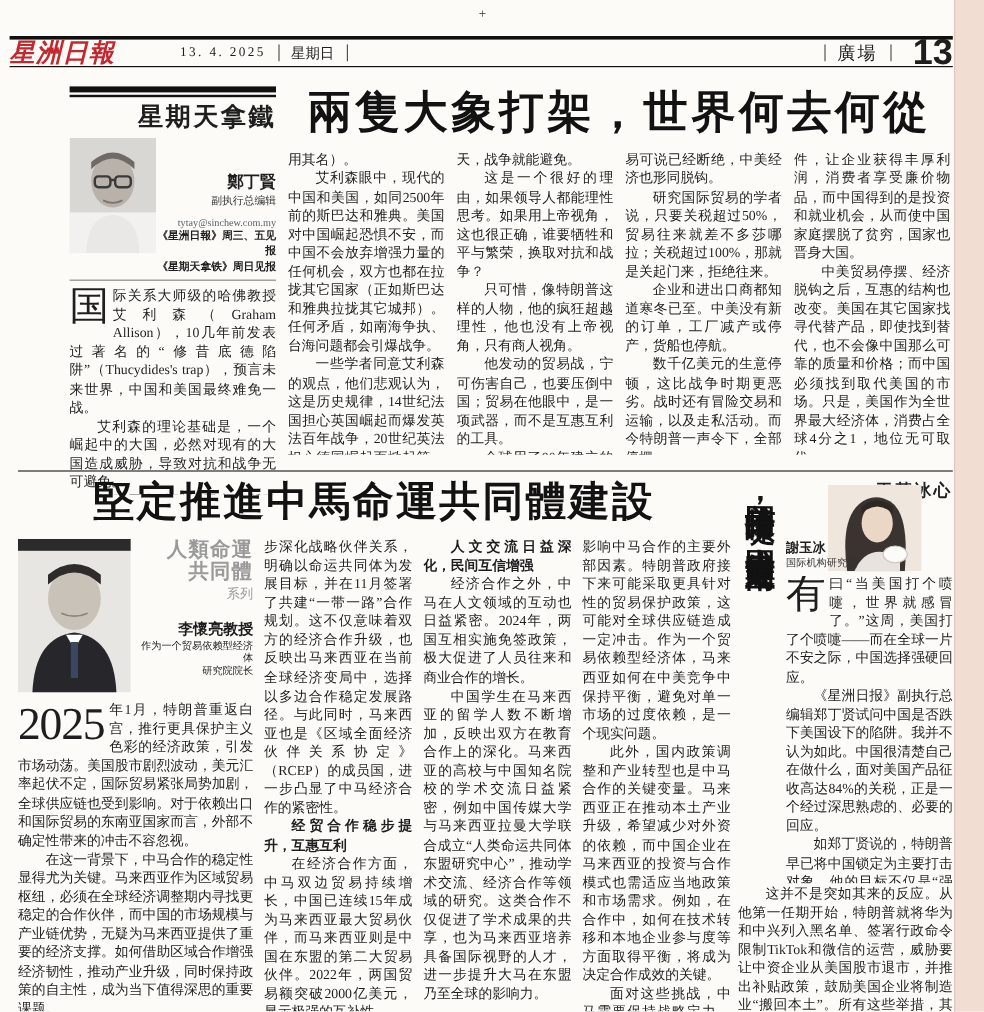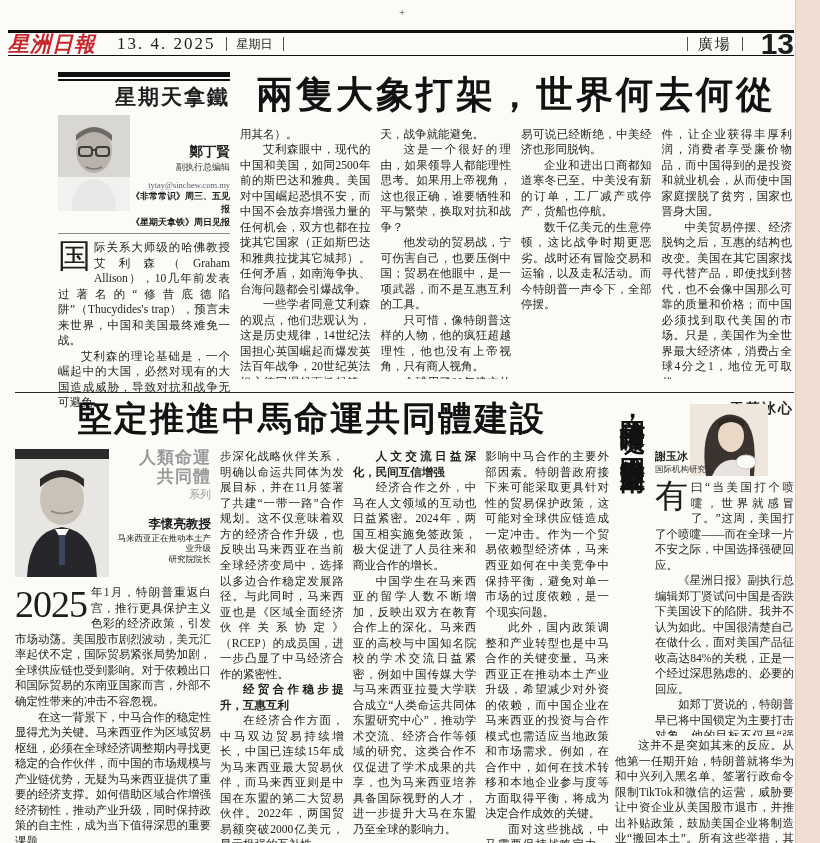--- a/index.html
+++ b/index.html
@@ -10,21 +10,21 @@
     color:#1e1e1e;
   }
   .edge-strip{position:absolute;top:0;right:0;width:24px;height:843px;background:#f1ddd2;border-left:1px solid #e0c9bc;}
   .reg-mark{position:absolute;top:6px;left:399px;font-size:11px;color:#333;}
 
   
   .masthead-bar{position:absolute;top:30px;left:8px;width:786px;}
   .rule-thick{border-top:3px solid #101010;}
   .header-row{display:flex;align-items:center;height:20px;margin-top:1px;}
   .masthead{color:#c4272e;font-size:21px;font-weight:bold;letter-spacing:1px;font-style:italic;}
-  .hdr-date{font-size:17px;margin-left:21px;letter-spacing:2px;}
+  .hdr-date{font-size:11px;margin-left:54px;letter-spacing:2px;}
   .hdr-sep{width:1px;height:14px;background:#555;margin:0 10px;}
   .hdr-weekday{font-size:12px;}
   .hdr-right{margin-left:auto;display:flex;align-items:center;}
   .hdr-section{font-size:15px;letter-spacing:2px;}
   .hdr-page{font-size:30px;font-weight:bold;font-family:"Liberation Sans",sans-serif;margin-left:8px;}
   .rule-thin{border-top:1.5px solid #101010;margin-top:1px;}
 
   
   .bt{font-size:11.5px;line-height:1.35;text-align:justify;}
   .bt p{margin:0;text-indent:2em;}
@@ -123,21 +123,21 @@
         <path d="M18 26 Q36 8 54 26 L54 20 Q36 4 18 20 Z" fill="#6f6a66"></path>
         <rect x="21" y="32" width="13" height="9" rx="3" fill="none" stroke="#3a3a3a" stroke-width="2"></rect>
         <rect x="38" y="32" width="13" height="9" rx="3" fill="none" stroke="#3a3a3a" stroke-width="2"></rect>
         <line x1="34" y1="35" x2="38" y2="35" stroke="#3a3a3a" stroke-width="2"></line>
         <path d="M28 52 Q36 56 44 52" stroke="#7d756d" stroke-width="1.5" fill="none"></path>
       </svg>
       <div class="author-meta">
         <div class="a-name">鄭丁賢</div>
         <div class="a-title">副执行总编辑</div>
         <div class="a-email">tytay@sinchew.com.my</div>
-        <div class="a-note">《非常常识》周三、五见报</div>
+        <div class="a-note">《星洲日報》周三、五见报</div>
         <div class="a-note">《星期天拿铁》周日见报</div>
       </div>
     </div>
     <div class="bt ta-col1-text">
       <p class="cont"><span class="dropcap">国</span><span>际关系大师级的哈佛教授艾利森（Graham Allison），10几年前发表过著名的“修昔底德陷阱”（Thucydides's trap），预言未来世界，中国和美国最终难免一战。</span></p>
       <p>艾利森的理论基础是，一个崛起中的大国，必然对现有的大国造成威胁，导致对抗和战争无可避免。</p>
       <p>他引用古希腊的历史。斯巴达曾是古希腊最强大的城邦，后来雅典城邦崛起，威胁到斯巴达的地位；两个城邦对峙，矛盾无法解决，最终爆发了“伯罗奔尼撒战争”（古希腊学者修昔底德记录了这场长期大战，而引</p>
     </div>
   </div>
   <div class="ta-right">
@@ -145,27 +145,28 @@
     <div class="ta-cols">
       <div class="bt ta-col">
         <p class="cont">用其名）。</p>
         <p>艾利森眼中，现代的中国和美国，如同2500年前的斯巴达和雅典。美国对中国崛起恐惧不安，而中国不会放弃增强力量的任何机会，双方也都在拉拢其它国家（正如斯巴达和雅典拉拢其它城邦）。任何矛盾，如南海争执、台海问题都会引爆战争。</p>
         <p>一些学者同意艾利森的观点，他们悲观认为，这是历史规律，14世纪法国担心英国崛起而爆发英法百年战争，20世纪英法担心德国崛起而掀起第一次世界大战。人类历史中的大战，都有修昔底德陷阱的影子。</p>
 
       </div>
       <div class="bt ta-col">
         <p class="cont">天，战争就能避免。</p>
         <p>这是一个很好的理由，如果领导人都能理性思考。如果用上帝视角，这也很正确，谁要牺牲和平与繁荣，换取对抗和战争？</p>
+        <p>只可惜，像特朗普这样的人物，他的疯狂超越理性，他也没有上帝视角，只有商人视角。</p>
         <p>他发动的贸易战，宁可伤害自己，也要压倒中国；贸易在他眼中，是一项武器，而不是互惠互利的工具。</p>
-        <p>只可惜，像特朗普这样的人物，他的疯狂超越理性，他也没有上帝视角，只有商人视角。</p>
         <p>全球用了80年建立的全球贸易体系，特朗普只用了8天，就几乎墙倒屋塌。</p>
 
       </div>
       <div class="bt ta-col">
         <p class="cont">易可说已经断绝，中美经济也形同脱钩。</p>
+        <p>研究国际贸易的学者说，只要关税超过50%，贸易往来就差不多莎哪拉；关税超过100%，那就是关起门来，拒绝往来。</p>
         <p>企业和进出口商都知道寒冬已至。中美没有新的订单，工厂减产或停产，货船也停航。</p>
         <p>数千亿美元的生意停顿，这比战争时期更恶劣。战时还有冒险交易和运输，以及走私活动。而今特朗普一声令下，全部停摆。</p>
 
       </div>
       <div class="bt ta-col">
         <p class="cont">件，让企业获得丰厚利润，消费者享受廉价物品，而中国得到的是投资和就业机会，从而使中国家庭摆脱了贫穷，国家也晋身大国。</p>
         <p>中美贸易停摆、经济脱钩之后，互惠的结构也改变。美国在其它国家找寻代替产品，即使找到替代，也不会像中国那么可靠的质量和价格；而中国必须找到取代美国的市场。只是，美国作为全世界最大经济体，消费占全球4分之1，地位无可取代。</p>
 
       </div>
     </div>
@@ -189,21 +190,21 @@
             <rect x="44" y="86" width="6" height="30" fill="#3b4660"></rect>
             <ellipse cx="47" cy="50" rx="22" ry="26" fill="#c9c2b8"></ellipse>
             <path d="M25 38 Q47 18 69 38 L69 30 Q47 12 25 30 Z" fill="#2e2c2a"></path>
             <path d="M36 62 Q47 67 58 62" stroke="#8d857b" stroke-width="1.5" fill="none"></path>
           </svg>
           <div class="series-meta">
             <div class="series-name">人類命運</div>
             <div class="series-name">共同體</div>
             <div class="series-tag">系列</div>
             <div class="prof-name">李懷亮教授</div>
-            <div class="prof-affil">马来西亚正在推动本土产业升级</div>
+            <div class="prof-affil">作为一个贸易依赖型经济体</div>
             <div class="prof-affil">研究院院长</div>
           </div>
         </div>
         <div class="bt">
           <p class="cont"><span class="dropnum">2025</span><span>年1月，特朗普重返白宫，推行更具保护主义色彩的经济政策，引发市场动荡。美国股市剧烈波动，美元汇率起伏不定，国际贸易紧张局势加剧，全球供应链也受到影响。对于依赖出口和国际贸易的东南亚国家而言，外部不确定性带来的冲击不容忽视。</span></p>
           <p>在这一背景下，中马合作的稳定性显得尤为关键。马来西亚作为区域贸易枢纽，必须在全球经济调整期内寻找更稳定的合作伙伴，而中国的市场规模与产业链优势，无疑为马来西亚提供了重要的经济支撑。如何借助区域合作增强经济韧性，推动产业升级，同时保持政策的自主性，成为当下值得深思的重要课题。</p>
 
         </div>
       </div>
       <div class="bt bl-col">

